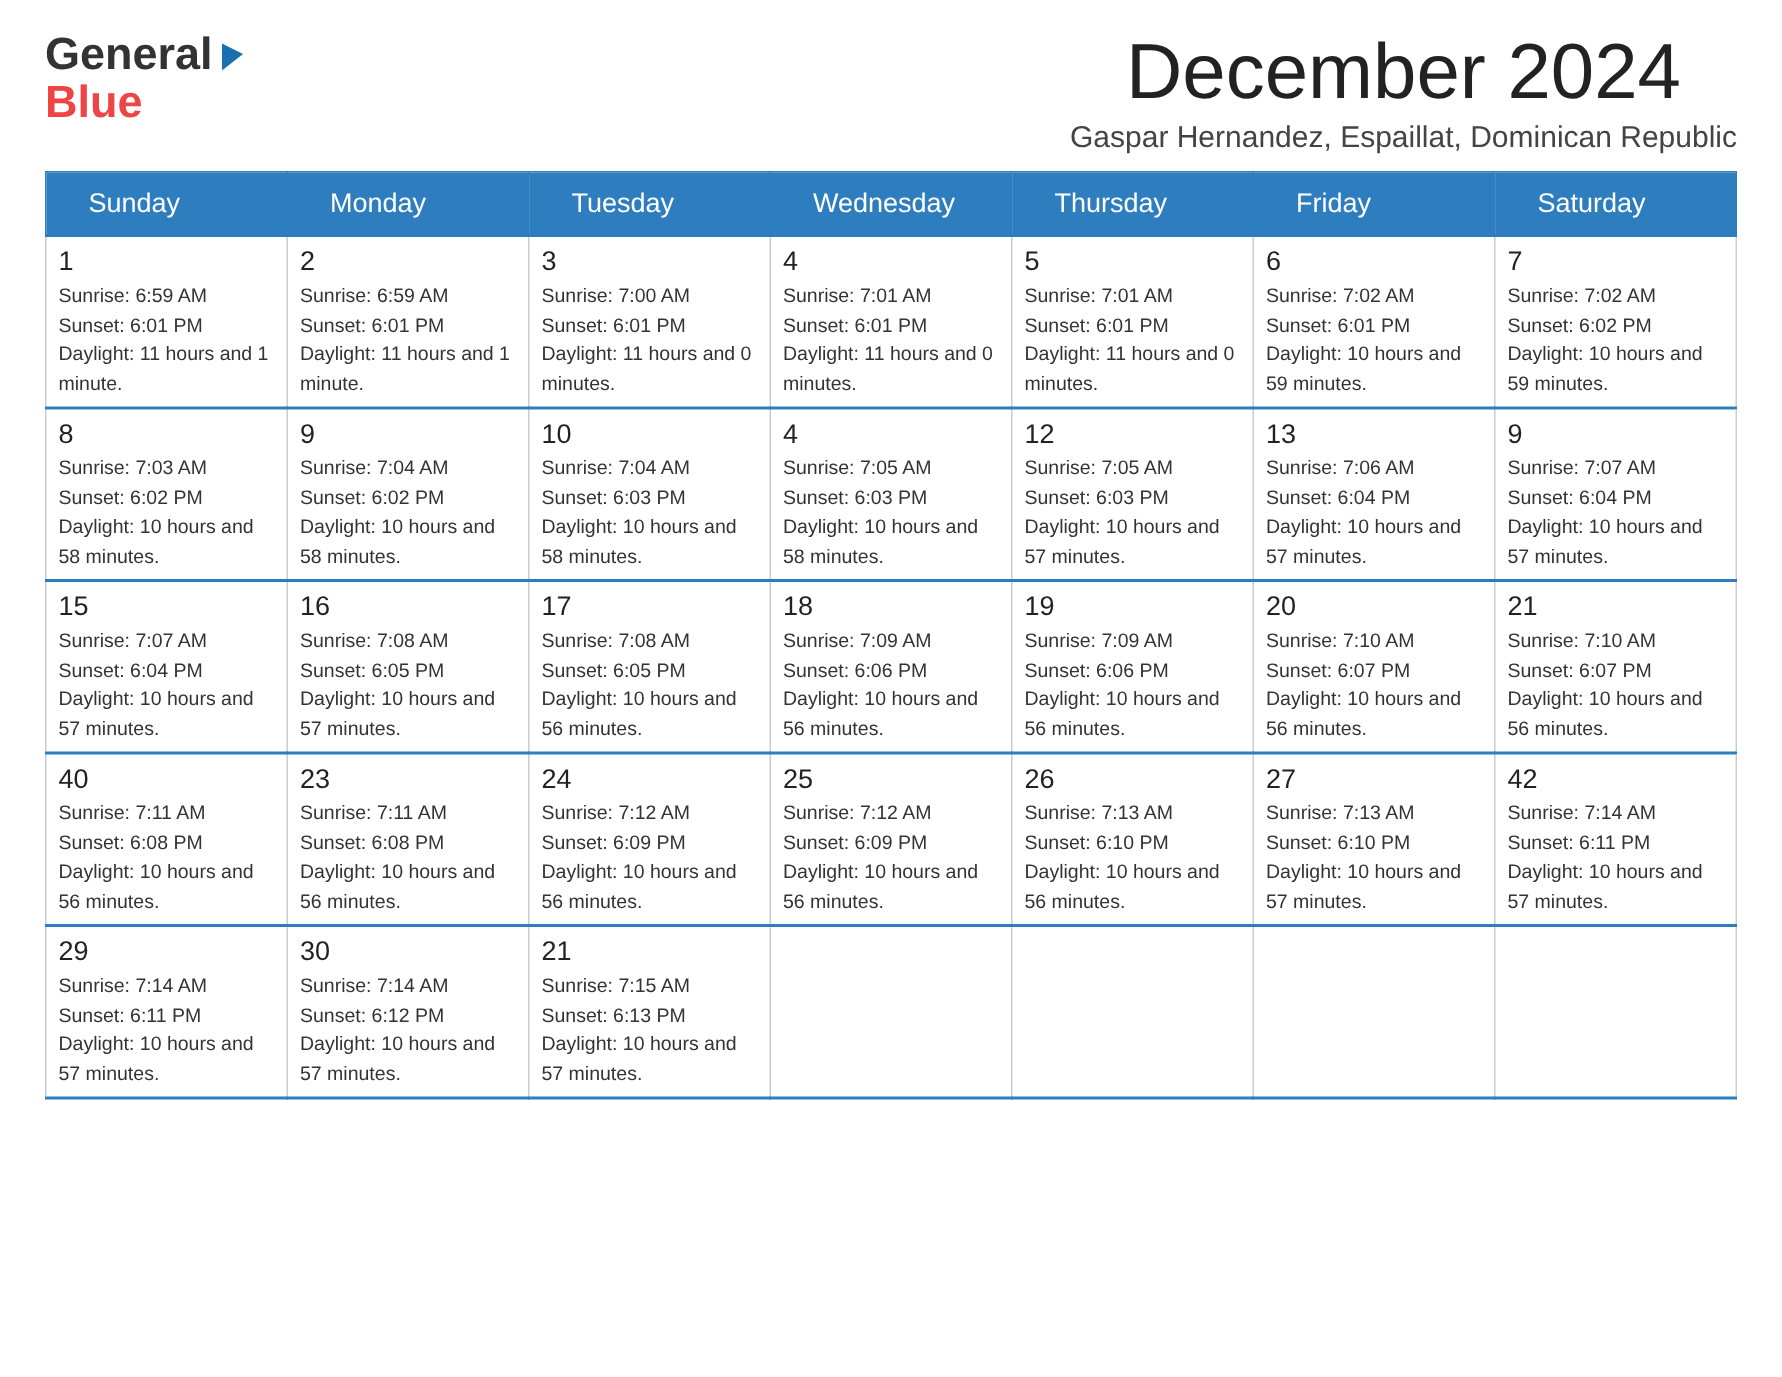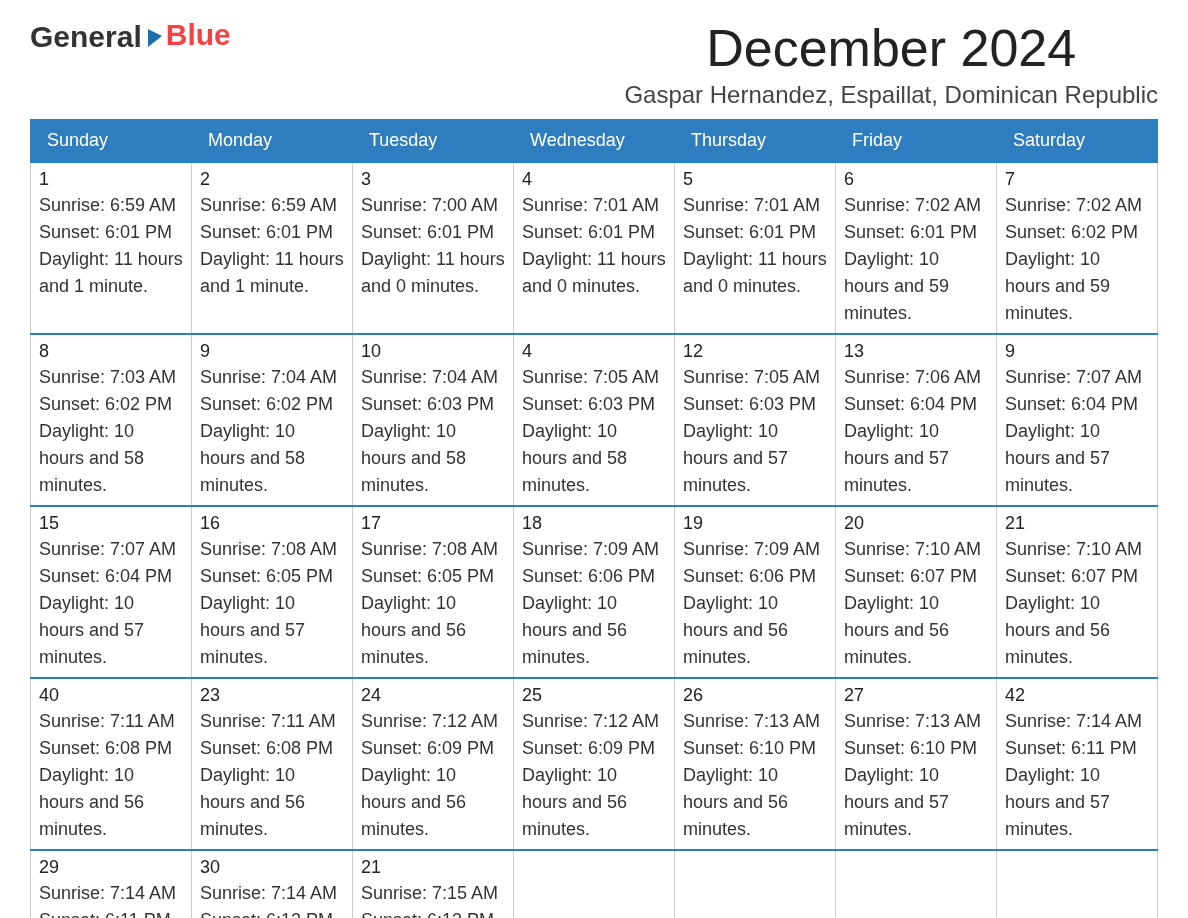--- a/index.html
+++ b/index.html
@@ -11,53 +11,53 @@
       min-height: 918px;
     }
     .header-row {
       display: flex;
       align-items: flex-start;
       justify-content: space-between;
       margin-bottom: 10px;
     }
     .logo {
       display: flex;
-      flex-direction: row;
+      flex-direction: column;
       align-items: flex-start;
     }
     .logo-line {
       display: flex;
       align-items: center;
     }
     .title-area {
       text-align: right;
     }
     .month-title {
       font-size: 52px;
       font-weight: normal;
       color: #222;
       line-height: 1.1;
       text-align: center;
     }
     .subtitle {
-      font-size: 24px;
+      font-size: 20px;
       color: #444;
       margin-top: 4px;
     }
     .calendar {
       width: 100%;
       border-collapse: collapse;
       margin-top: 10px;
     }
     .calendar th {
       background-color: #2d7dbf;
       color: white;
       font-size: 18px;
       font-weight: normal;
-      padding: 10px 16px;
+      padding: 10px 28px;
       text-align: left;
       border: 1px solid #2d7dbf;
       margin-left: 16px;
     }
     .calendar td {
       vertical-align: top;
       padding: 6px 8px;
       border: 1px solid #ccc;
       width: calc(100% / 7);
       font-size: 13px;
@@ -69,21 +69,21 @@
       border-bottom: 2px solid #2d7dbf;
     }
     .day-number {
       font-size: 18px;
       font-weight: normal;
       color: #222;
       display: block;
       margin-bottom: 2px;
     }
     .day-info {
-      font-size: 18px;
+      font-size: 13px;
       color: #333;
       line-height: 1.5;
     }
     .empty-cell {
       background: #fff;
     }
   </style>
 </head>
 <body>
 

